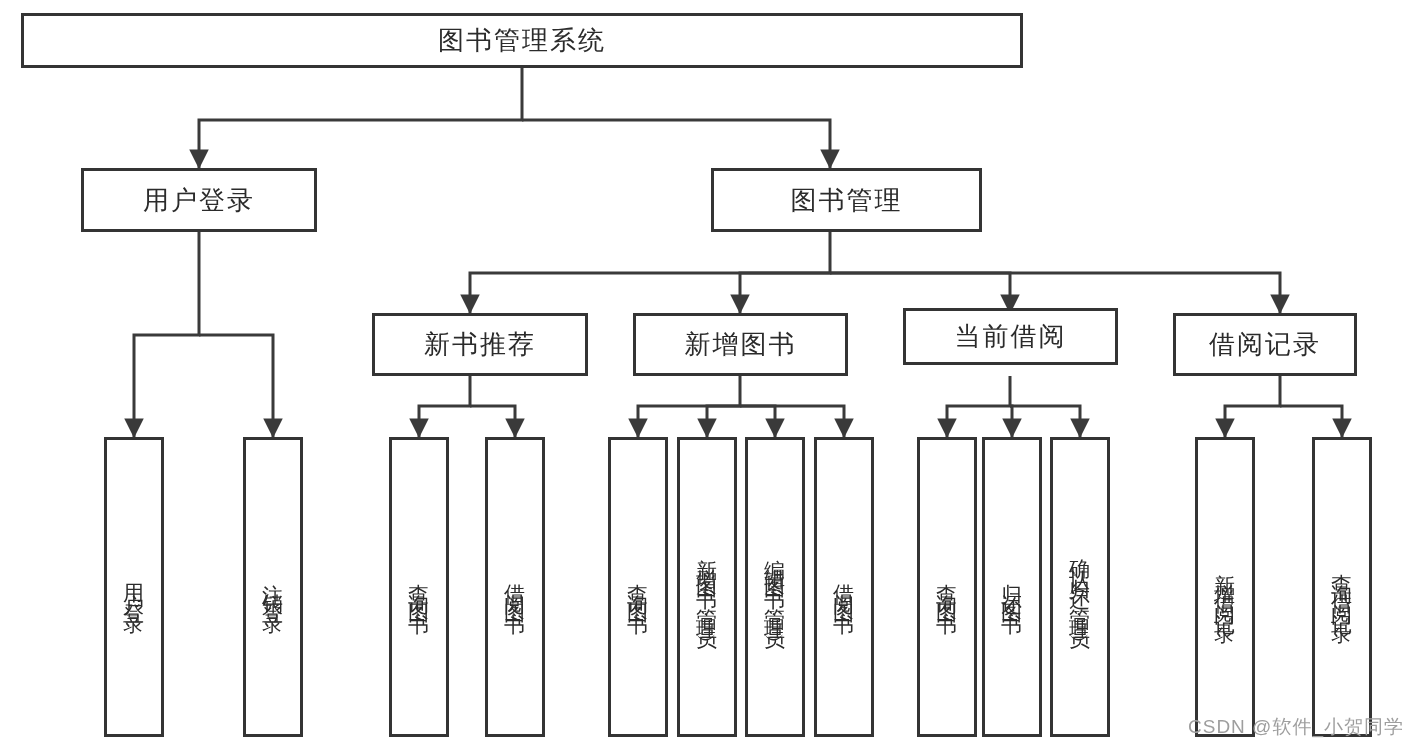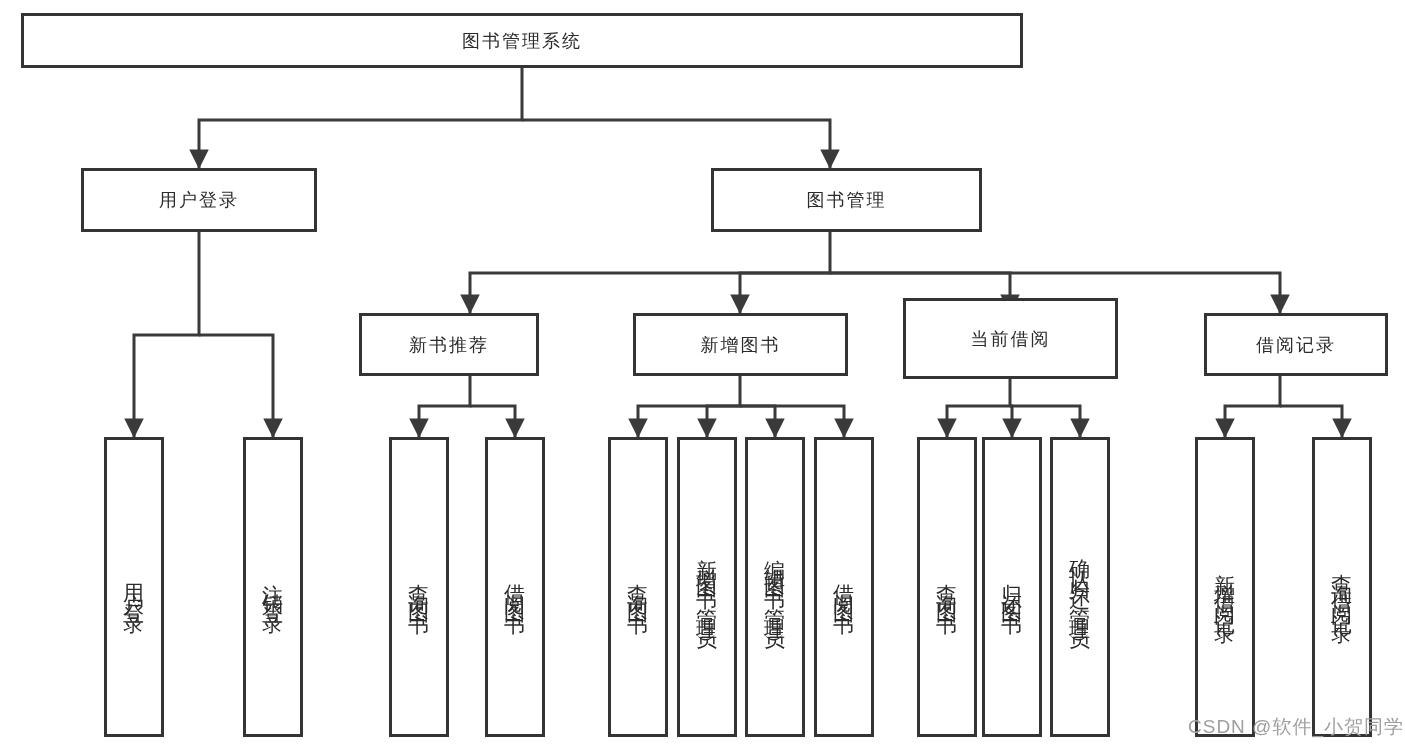--- a/index.html
+++ b/index.html
@@ -12,21 +12,21 @@
   }
   #connectors{position:absolute;left:0;top:0;width:1405px;height:747px;}
   .node{
     position:absolute;
     background:#ffffff;
     border:3px solid #343434;
     box-sizing:border-box;
     display:flex;align-items:center;justify-content:center;
     color:#2b2b2b;
   }
-  .node.h{font-size:18px;letter-spacing:2px;white-space:nowrap;}
+  .node.h{font-size:26px;letter-spacing:2px;white-space:nowrap;}
   .node.v span{
     writing-mode:vertical-rl;
     text-orientation:mixed;
     font-size:21px;
     letter-spacing:10px;
     line-height:1;
     white-space:nowrap;
   }
   #watermark{
     position:absolute;left:1188px;top:714px;
@@ -77,30 +77,30 @@
     <span>图书管理系统</span>
   </div>
 
   <div class="node h" style="left:81px;top:168px;width:236px;height:64px">
     <span>用户登录</span>
   </div>
   <div class="node h" style="left:711px;top:168px;width:271px;height:64px">
     <span>图书管理</span>
   </div>
 
-  <div class="node h" style="left:359px;top:313px;width:180px;height:63px">
+  <div class="node h" style="left:372px;top:313px;width:216px;height:63px">
     <span>新书推荐</span>
   </div>
   <div class="node h" style="left:633px;top:313px;width:215px;height:63px">
     <span>新增图书</span>
   </div>
-  <div class="node h" style="left:903px;top:298px;width:215px;height:81px">
+  <div class="node h" style="left:903px;top:308px;width:215px;height:57px">
     <span>当前借阅</span>
   </div>
-  <div class="node h" style="left:1204px;top:313px;width:184px;height:63px">
+  <div class="node h" style="left:1173px;top:313px;width:184px;height:63px">
     <span>借阅记录</span>
   </div>
 
   <div class="node v" style="left:104px;top:437px;width:60px;height:300px">
     <span>用户登录</span>
   </div>
   <div class="node v" style="left:243px;top:437px;width:60px;height:300px">
     <span>注销登录</span>
   </div>
 

